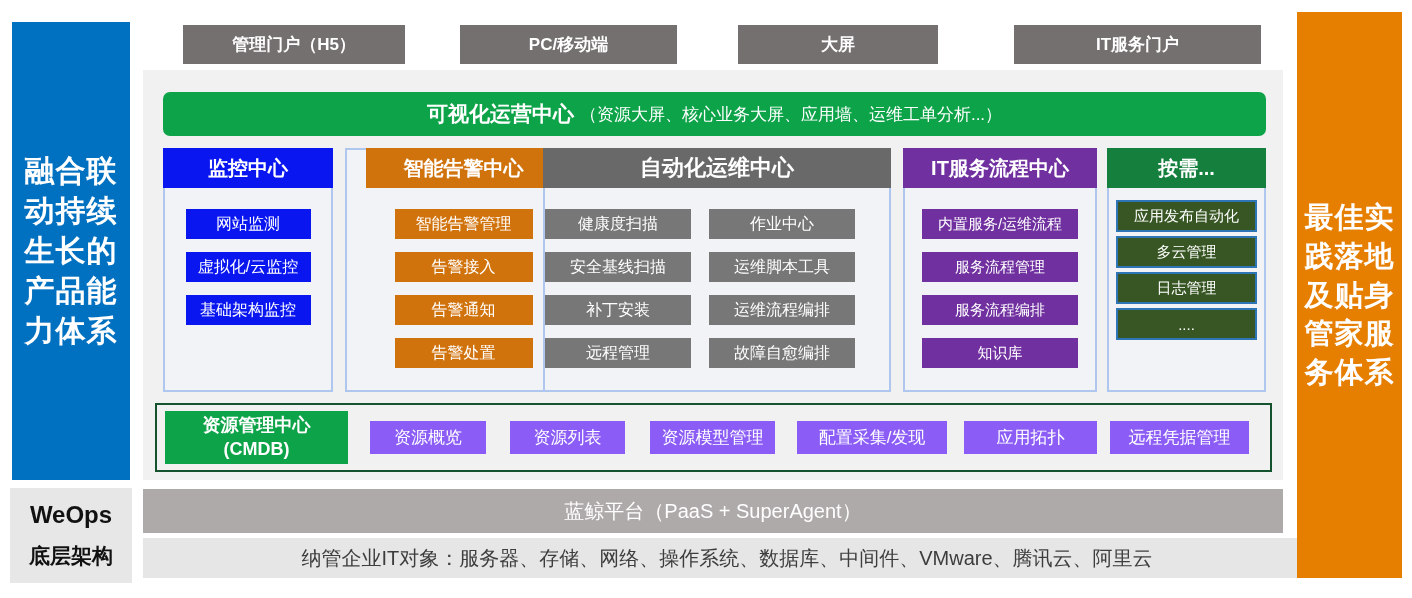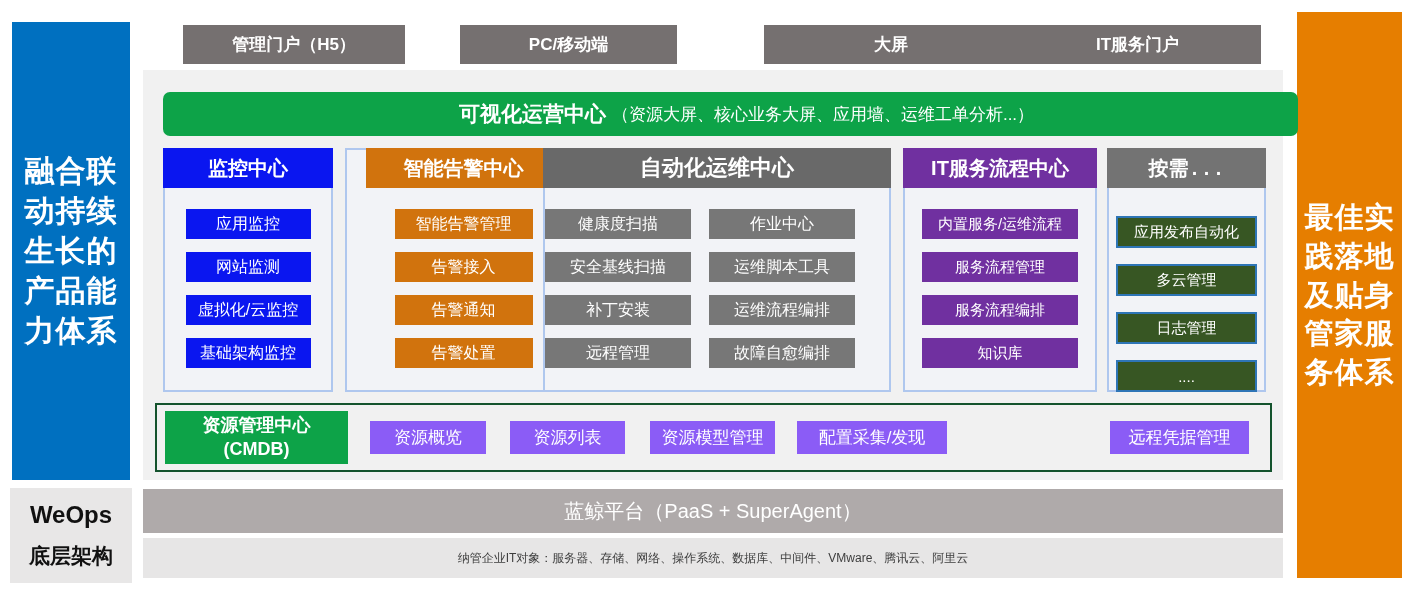--- a/index.html
+++ b/index.html
@@ -15,27 +15,27 @@
 
   
   .weops-box{position:absolute;left:10px;top:488px;width:122px;height:95px;background:#E8E7E7;display:flex;flex-direction:column;align-items:center;justify-content:center;gap:13px;color:#111;}
   .weops-box .l1{font-weight:bold;font-size:24px;}
   .weops-box .l2{font-weight:bold;font-size:21px;}
 
   
   .portal{position:absolute;top:25px;height:39px;background:#757070;border-radius:0;color:#fff;font-weight:bold;font-size:17px;display:flex;align-items:center;justify-content:center;}
   .portal.p0{left:183px;width:222px;}
   .portal.p1{left:460px;width:217px;}
-  .portal.p2{left:764px;width:254px;}
+  .portal.p2{left:738px;width:200px;}
   .portal.p3{left:1014px;width:247px;}
 
   
   .panel{position:absolute;left:143px;top:70px;width:1140px;height:410px;background:#F1F1F1;}
 
-  .viz-banner{position:absolute;left:20px;top:22px;width:1103px;height:44px;background:#0DA348;border-radius:7px;color:#fff;display:flex;align-items:center;justify-content:center;white-space:nowrap;padding-left:32px;}
+  .viz-banner{position:absolute;left:20px;top:22px;width:1103px;height:44px;background:#0DA348;border-radius:7px;color:#fff;display:flex;align-items:center;justify-content:center;white-space:nowrap;}
   .viz-banner .t{font-weight:bold;font-size:21px;}
   .viz-banner .s{font-size:17px;margin-left:6px;}
 
   
   .col{position:absolute;top:78px;height:244px;border:2px solid #AFC7EE;background:#F2F3F7;box-sizing:border-box;}
   .col-header{margin:-2px -2px 0 -2px;height:40px;display:flex;align-items:center;justify-content:center;color:#fff;font-weight:bold;font-size:20px;white-space:nowrap;}
   .col-body{display:flex;flex-direction:column;align-items:center;padding-top:21px;gap:13px;}
   .item{height:30px;display:flex;align-items:center;justify-content:center;color:#fff;font-size:16px;white-space:nowrap;}
 
   .col-monitoring{left:20px;width:170px;}
@@ -50,32 +50,32 @@
   .col-automation .col-header{background:#696969;font-size:22px;}
   .col-automation .col-body{flex-direction:row;align-items:flex-start;gap:18px;}
   .col-automation .subcol{display:flex;flex-direction:column;gap:13px;}
   .col-automation .item{background:#777777;width:146px;}
 
   .col-itsm{left:760px;width:194px;}
   .col-itsm .col-header{background:#7030A0;}
   .col-itsm .item{background:#7030A0;width:156px;font-size:15px;}
 
   .col-ondemand{left:964px;width:159px;}
-  .col-ondemand .col-header{background:#737373;font-family:Liberation Mono, monospace;}
+  .col-ondemand .col-header{background:#15803d;}
   .col-ondemand .item{background:#375623;border:2px solid #2E75B6;width:141px;box-sizing:border-box;height:32px;font-size:15px;}
-  .col-ondemand .col-body{gap:16px;padding-top:28px;}
+  .col-ondemand .col-body{gap:4px;padding-top:12px;}
 
   
   .resource{position:absolute;left:12px;top:333px;width:1117px;height:69px;border:2px solid #14532d;box-sizing:border-box;}
   .res-title{position:absolute;left:8px;top:6px;width:183px;height:53px;background:#0DA348;color:#fff;font-weight:bold;font-size:18px;display:flex;flex-direction:column;align-items:center;justify-content:center;line-height:1.3;}
   .res-btn{position:absolute;top:16px;height:33px;background:#8b5cf6;color:#fff;font-size:17px;display:flex;align-items:center;justify-content:center;white-space:nowrap;}
 
   
   .platform-bar{position:absolute;left:143px;top:489px;width:1140px;height:44px;background:#AFAAAA;color:#fff;font-size:20px;display:flex;align-items:center;justify-content:center;}
-  .objects-bar{position:absolute;left:143px;top:538px;width:1140px;height:40px;background:#E7E6E6;color:#3D3D3D;font-size:12px;display:flex;align-items:center;justify-content:center;}
+  .objects-bar{position:absolute;left:143px;top:538px;width:1140px;height:40px;background:#E7E6E6;color:#3D3D3D;font-size:20px;display:flex;align-items:center;justify-content:center;padding-left:14px;}
 </style>
 </head>
 <body>
 
 <div class="page">
 
   <div class="side-banner left-banner">
     <div class="vtext">融合联动持续生长的产品能力体系</div>
   </div>
 
@@ -96,21 +96,20 @@
   <div class="panel">
 
     <div class="viz-banner">
       <span class="t">可视化运营中心</span>
       <span class="s">（资源大屏、核心业务大屏、应用墙、运维工单分析...）</span>
     </div>
 
     <div class="col col-monitoring">
       <div class="col-header">监控中心</div>
       <div class="col-body">
-        <div class="item">应用监控</div>
         <div class="item">网站监测</div>
         <div class="item">虚拟化/云监控</div>
         <div class="item">基础架构监控</div>
       </div>
     </div>
 
     <div class="col col-alarm">
       <div class="col-header">智能告警中心</div>
       <div class="col-body">
         <div class="item">智能告警管理</div>
@@ -160,20 +159,21 @@
 
     <div class="resource">
       <div class="res-title">
         <span>资源管理中心</span>
         <span>(CMDB)</span>
       </div>
       <div class="res-btn" style="left:213px;width:116px;">资源概览</div>
       <div class="res-btn" style="left:353px;width:115px;">资源列表</div>
       <div class="res-btn" style="left:493px;width:125px;">资源模型管理</div>
       <div class="res-btn" style="left:640px;width:150px;">配置采集/发现</div>
+      <div class="res-btn" style="left:807px;width:133px;">应用拓扑</div>
       <div class="res-btn" style="left:953px;width:139px;">远程凭据管理</div>
     </div>
 
   </div>
 
   <div class="platform-bar">蓝鲸平台（PaaS + SuperAgent）</div>
   <div class="objects-bar">纳管企业IT对象：服务器、存储、网络、操作系统、数据库、中间件、VMware、腾讯云、阿里云</div>
 
 </div>
 

